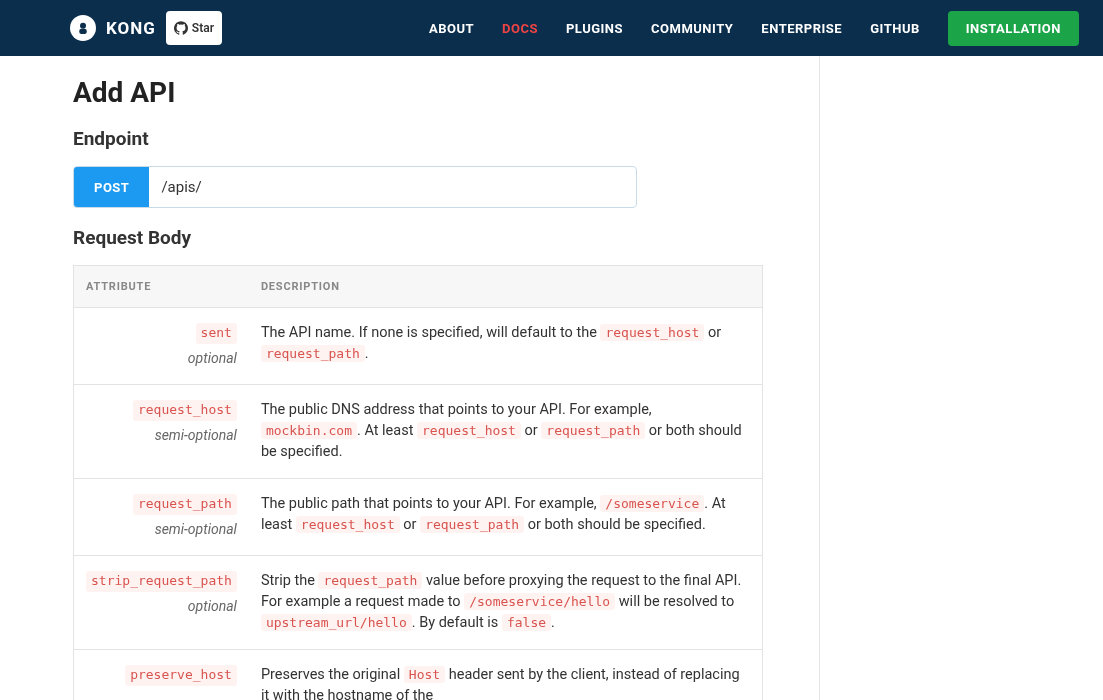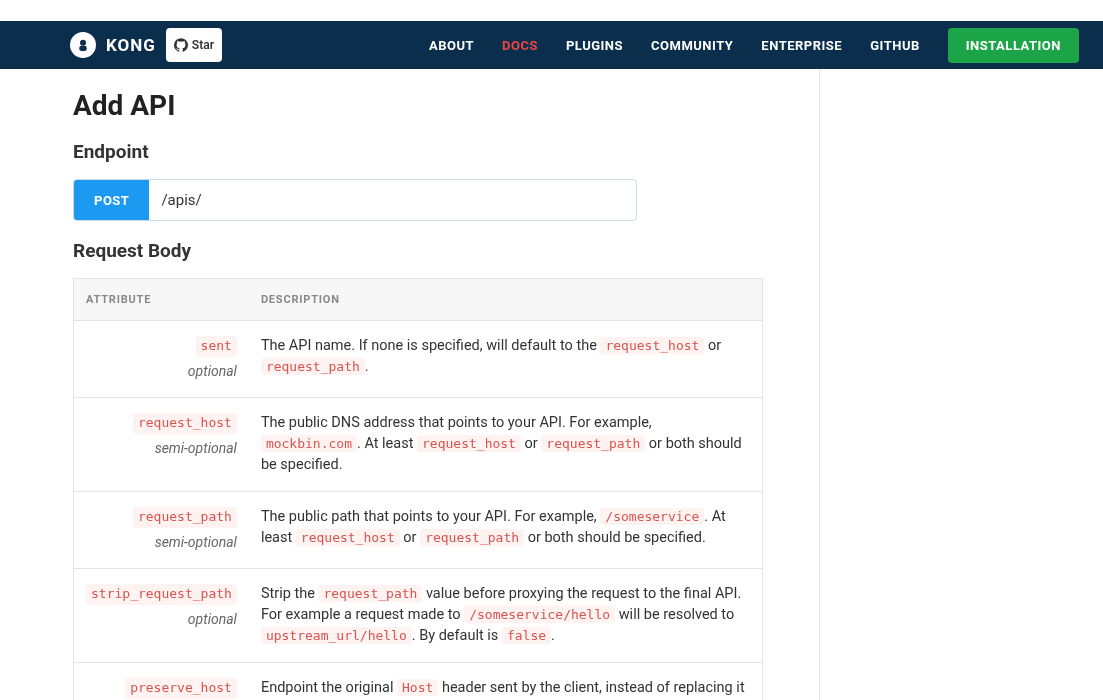--- a/index.html
+++ b/index.html
@@ -5,25 +5,24 @@
   * { box-sizing: border-box; margin: 0; padding: 0; }
   body {
     font-family: -apple-system, BlinkMacSystemFont, "Segoe UI", Roboto, "Helvetica Neue", Arial, sans-serif;
     color: #333;
     background: #fff;
     width: 1103px;
   }
   
   .topbar {
     background: #0b2e4d;
-    height: 48px;
+    height: 56px;
     display: flex;
     align-items: center;
     padding: 0 24px 0 70px;
-    margin-top: 21px;
   }
   .logo-block { display: flex; align-items: center; gap: 10px; }
   .kong-logo {
     width: 26px; height: 26px; border-radius: 50%; background: #fff;
     display: flex; align-items: center; justify-content: center;
     color: #0b2e4d; font-size: 14px;
   }
   .kong-word {
     color: #fff; font-weight: 700; letter-spacing: 1px; font-size: 17px;
   }
@@ -158,18 +157,18 @@
           <tr>
             <td class="attr"><span class="attr-name">request_path</span><span class="attr-note">semi-optional</span></td>
             <td><span>The public path that points to your API. For example, </span><span class="code-inline">/someservice</span><span>. At least </span><span class="code-inline">request_host</span><span> or </span><span class="code-inline">request_path</span><span> or both should be specified.</span></td>
           </tr>
           <tr>
             <td class="attr"><span class="attr-name">strip_request_path</span><span class="attr-note">optional</span></td>
             <td><span>Strip the </span><span class="code-inline">request_path</span><span> value before proxying the request to the final API. For example a request made to </span><span class="code-inline">/someservice/hello</span><span> will be resolved to </span><span class="code-inline">upstream_url/hello</span><span>. By default is </span><span class="code-inline">false</span><span>.</span></td>
           </tr>
           <tr>
             <td class="attr"><span class="attr-name">preserve_host</span></td>
-            <td><span>Endpoint the original </span><span class="code-inline">Host</span><span> header sent by the client, instead of replacing it with the hostname of the </span></td>
+            <td><span>Preserves the original </span><span class="code-inline">Host</span><span> header sent by the client, instead of replacing it with the hostname of the </span></td>
           </tr>
         </tbody>
     </table>
   </div>
 </div>
 
 </body></html>

